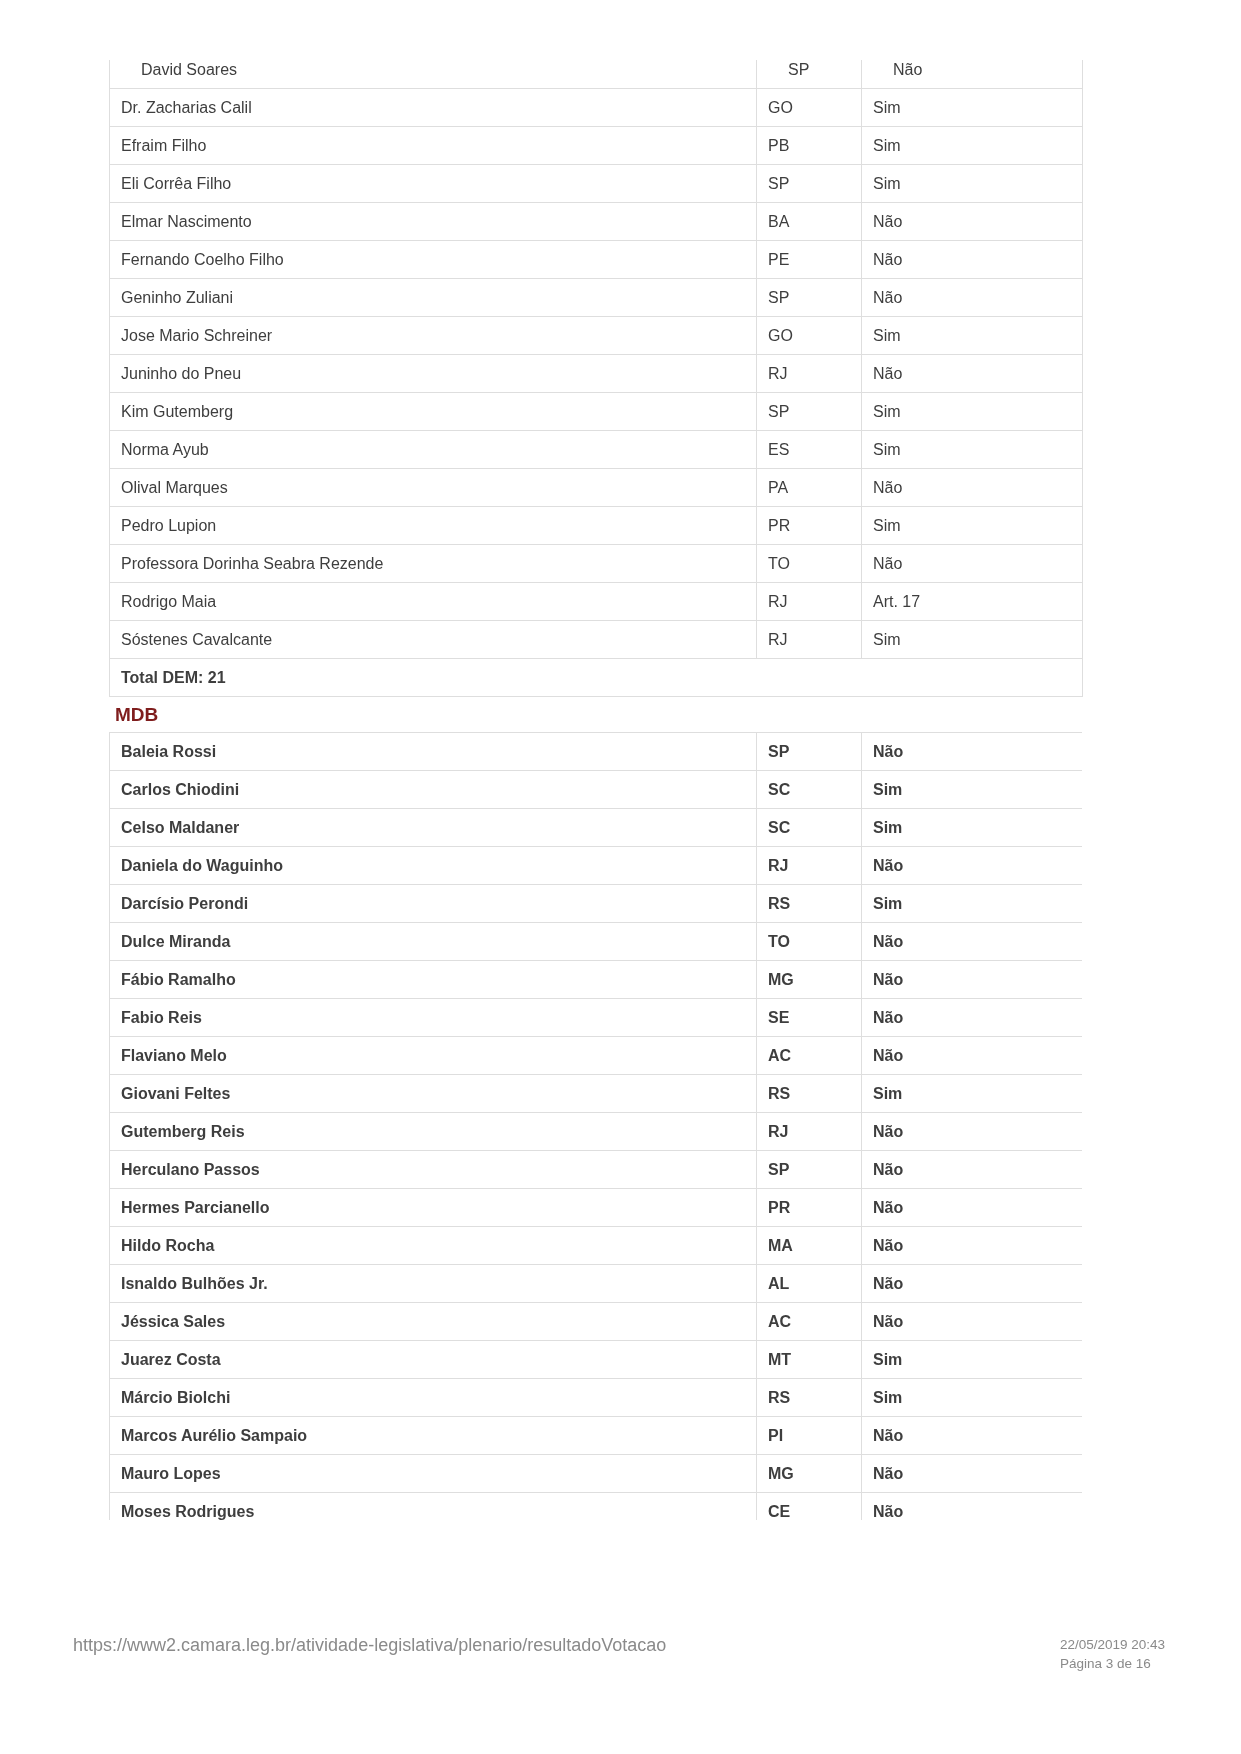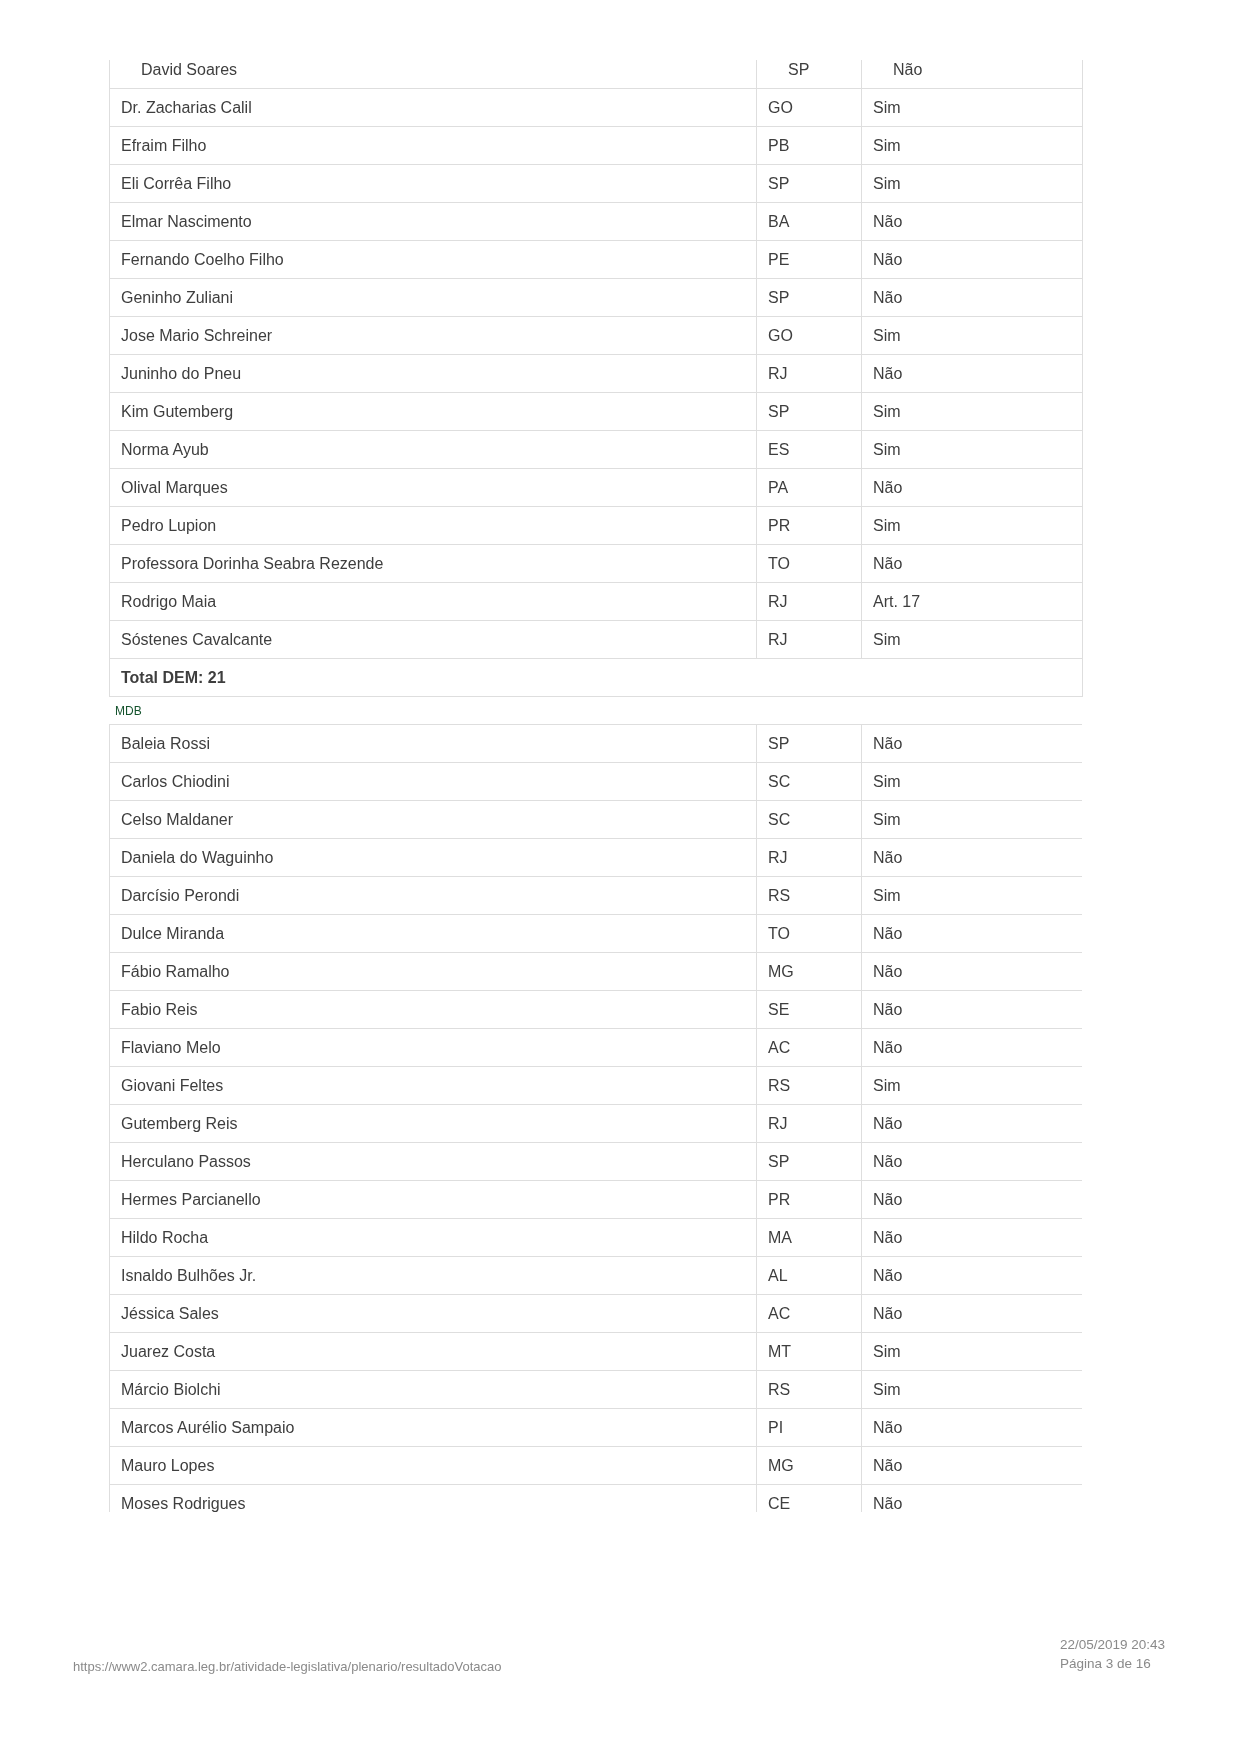--- a/index.html
+++ b/index.html
@@ -34,33 +34,32 @@
     padding: 0 6px 0 11px;
     vertical-align: middle;
     white-space: nowrap;
     overflow: hidden;
   }
   tr.partial-row td { border-top: none; height: 28px; padding-top: 0; padding-bottom: 0; }
   .pclip { height: 28px; overflow: hidden; }
   .plift { line-height: 38px; transform: translateY(-9px); margin-left: 20px; }
   td.total-cell { font-weight: bold; }
   .section-label {
-    font-weight: normal;
-    font-size: 12px;
+    font-weight: bold;
+    font-size: 19px;
     margin: 7px 0 6px 6px;
-    color: #14532d;
-  }
-  .mdb-clip { height: 788px; overflow: hidden; }
+    color: #7f1d1d;
+  }
+  .mdb-clip { height: 788px; overflow: hidden; font-weight: bold; }
   .footer-url {
     position: absolute;
     left: 73px;
     top: 1635px;
-    font-size: 13px;
+    font-size: 18px;
     color: #8a8a8a;
-    margin-top: 24px;
   }
   .footer-right {
     position: absolute;
     right: 76px;
     top: 1635px;
     font-size: 13.5px;
     color: #8a8a8a;
     line-height: 19px;
   }
 </style>

